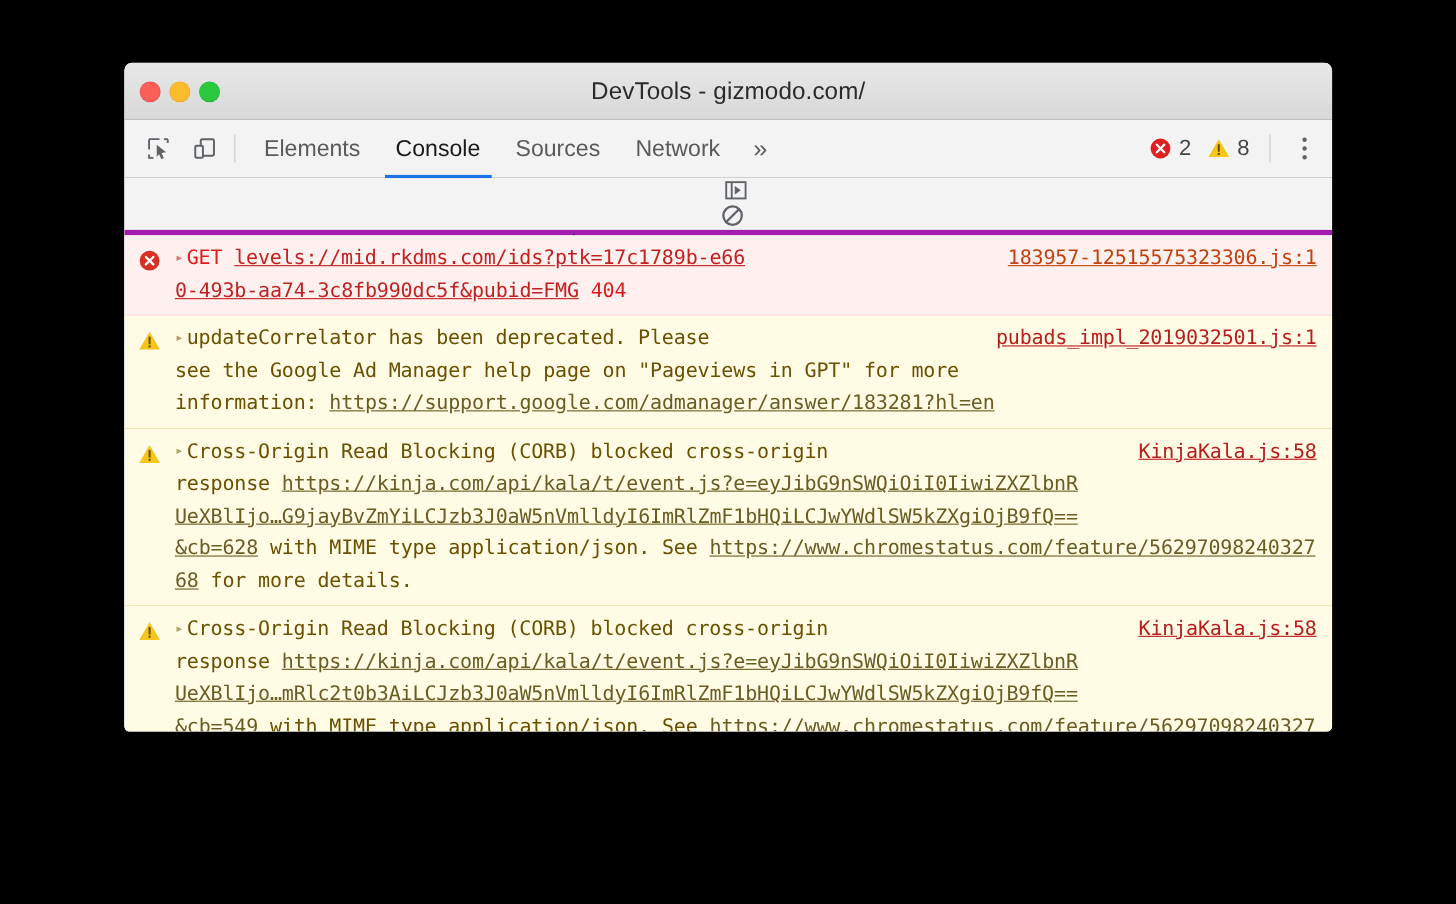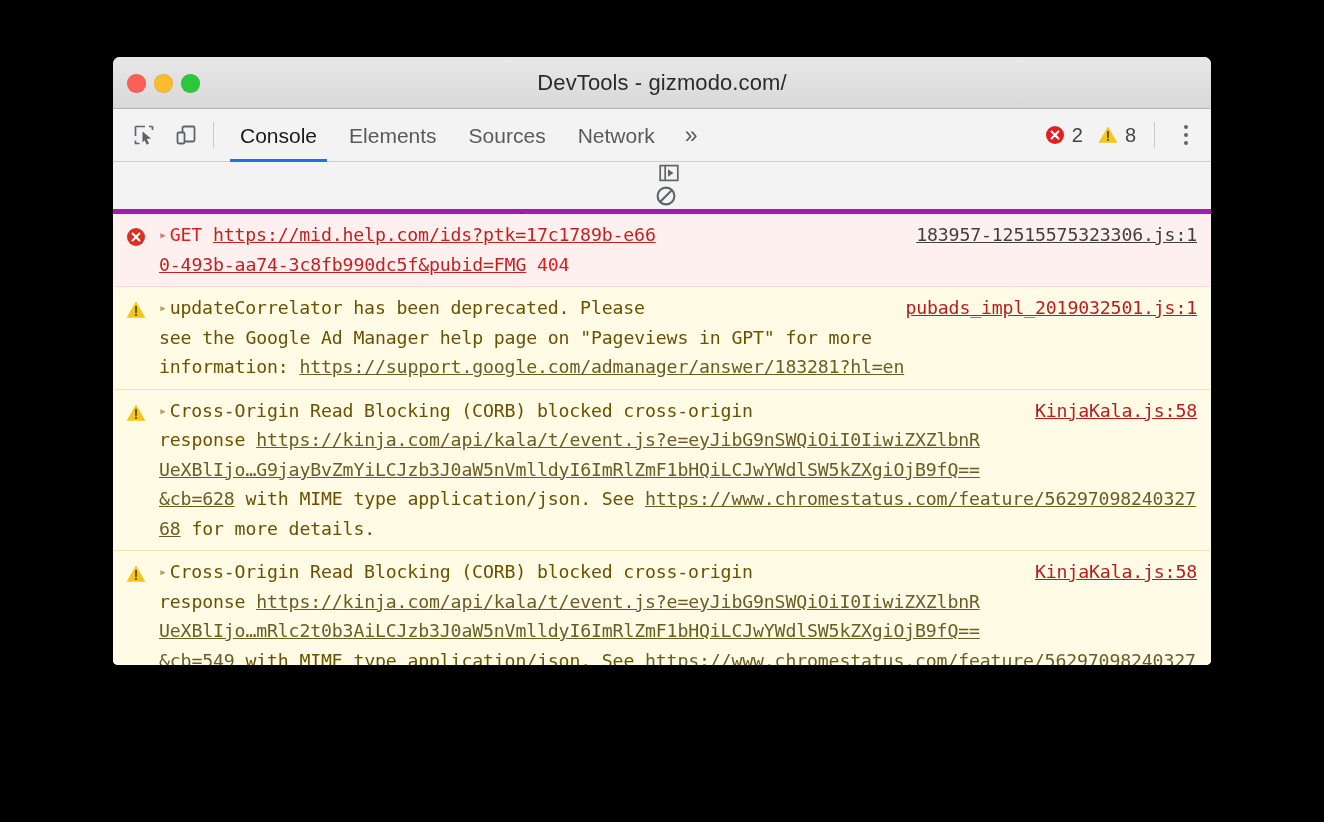--- a/index.html
+++ b/index.html
@@ -253,21 +253,21 @@
     position: absolute;
     right: 14px;
     top: 0;
     line-height: 29.5px;
     text-decoration: underline;
     white-space: nowrap;
     font-family: "DejaVu Sans Mono", "Liberation Mono", monospace;
     font-size: 18.2px;
     letter-spacing: -0.15px;
   }
-  .msg.error .src-link { color: #404040; }
+  .msg.error .src-link { color: #c2410c; }
   .msg.warn  .src-link { color: #b91c1c; }
 
   .u { text-decoration: underline; }
   .status404 { color: #e01b1b; }
   .get-word { color: #e01b1b; }
   .err-text { color: #c32020; }
   .warn-text { color: #6b5000; }
   .link-warn { color: #6a5c22; text-decoration: underline; }
 
   svg { display: block; }
@@ -301,22 +301,22 @@
       <span>
         <svg width="24" height="24" viewBox="0 0 24 24">
           <rect x="8.5" y="3.5" width="12" height="15" rx="1.4" fill="none" stroke="#5f6368" stroke-width="1.8"></rect>
           <rect x="3.5" y="9.5" width="7" height="11" rx="1.2" fill="#f3f3f3" stroke="#5f6368" stroke-width="1.8"></rect>
         </svg>
       </span>
     </div>
 
     <div class="vsep"></div>
 
+    <div class="tab">Elements</div>
     <div class="tab active">Console</div>
-    <div class="tab">Elements</div>
     <div class="tab">Sources</div>
     <div class="tab">Network</div>
     <div class="tab more">»</div>
 
     <div id="tabbar-right">
       <div class="count-group">
         <span>
           <svg width="22" height="22" viewBox="0 0 22 22">
             <circle cx="11" cy="11" r="9" fill="#e02020"></circle>
             <path d="M7.6 7.6 L14.4 14.4 M14.4 7.6 L7.6 14.4" stroke="#fff" stroke-width="2.1" stroke-linecap="round"></path>
@@ -409,21 +409,21 @@
   <div id="messages">
 
     <div class="msg error">
       <div class="msg-icon">
         <svg width="22" height="22" viewBox="0 0 22 22">
           <circle cx="11" cy="11" r="9" fill="#d93025"></circle>
           <path d="M7.6 7.6 L14.4 14.4 M14.4 7.6 L7.6 14.4" stroke="#fff" stroke-width="2.1" stroke-linecap="round"></path>
         </svg>
       </div>
       <div class="msg-body">
-        <span class="arrow">▸</span><span class="get-word">GET</span> <span class="u err-text">https://mid.help.com/ids?ptk=17c1789b-e66</span><br>
+        <span class="arrow">▸</span><span class="get-word">GET</span> <span class="u err-text">levels://mid.rkdms.com/ids?ptk=17c1789b-e66</span><br>
         <span class="u err-text">0-493b-aa74-3c8fb990dc5f&amp;pubid=FMG</span> <span class="status404">404</span>
         <span class="src-link">183957-12515575323306.js:1</span>
       </div>
     </div>
 
     <div class="msg warn">
       <div class="msg-icon">
         <svg width="22" height="22" viewBox="0 0 22 22">
           <path d="M11 2.6 L20.4 18.8 H1.6 Z" fill="#f5c518"></path>
           <path d="M11 7.8 V13.2" stroke="#6b5000" stroke-width="1.9" stroke-linecap="round"></path>

